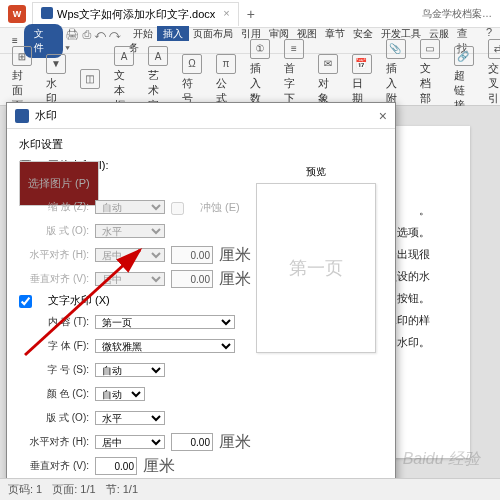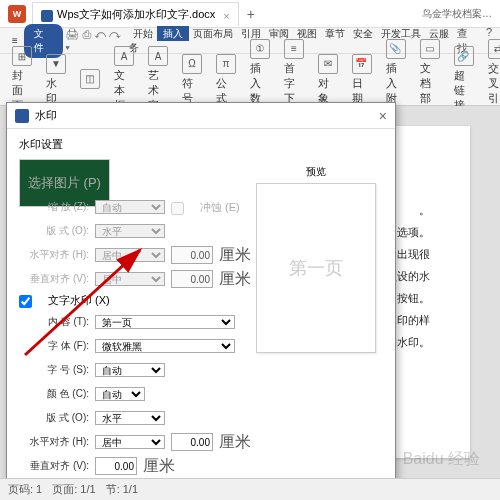--- a/index.html
+++ b/index.html
@@ -1,19 +1,19 @@
 <!DOCTYPE html>
 <html><head>
 <meta charset="utf-8">
 <style>
 *{margin:0;padding:0;box-sizing:border-box;font-family:"Microsoft YaHei",sans-serif;font-size:11px}
 body{width:500px;height:500px;background:#e8e8e8;overflow:hidden;position:relative}
 .titlebar{height:28px;background:#fff;display:flex;align-items:center;padding:0 8px;border-bottom:1px solid #ddd}
 .wps-logo{width:18px;height:18px;background:#d24726;border-radius:3px;color:#fff;display:flex;align-items:center;justify-content:center;font-size:9px;font-weight:bold;margin-right:6px}
-.tab{background:#fff;padding:4px 8px;border:1px solid #ddd;border-bottom:none;display:flex;align-items:flex-end;gap:4px;font-size:10px}
+.tab{background:#fff;padding:4px 8px;border:1px solid #ddd;border-bottom:none;display:flex;align-items:flex-start;gap:4px;font-size:10px}
 .tab-icon{width:12px;height:12px;background:#2b579a;border-radius:2px}
 .tab-close{color:#999;margin-left:4px}
 .tab-add{margin-left:8px;color:#666;font-size:14px}
 .titlebar-right{margin-left:auto;font-size:10px;color:#666}
 .menubar{height:26px;background:#f5f5f5;display:flex;align-items:center;padding:0 8px;gap:2px;border-bottom:1px solid #ddd}
 .menu-btn{padding:2px 4px;font-size:10px;color:#333}
 .menu-btn.file{background:#2b579a;color:#fff;padding:3px 10px;border-radius:8px}
 .menu-btn.active{background:#2b579a;color:#fff;padding:2px 6px}
 .menubar-right{margin-left:auto;display:flex;gap:8px;font-size:10px;color:#555}
 .ribbon{height:52px;background:#f5f5f5;display:flex;align-items:center;padding:4px 8px;gap:6px;border-bottom:1px solid #ccc}
@@ -32,27 +32,27 @@
 .dlg-section{font-size:11px;margin-bottom:6px}
 .dlg-row{display:flex;align-items:center;gap:6px;margin-bottom:4px;height:20px}
 .dlg-label{width:70px;text-align:right;font-size:10px;color:#333}
 .dlg-label.disabled{color:#aaa}
 .dlg-select{flex:0 0 70px;height:14px;border:1px solid #aaa;font-size:10px;padding:0 2px;background:#fff}
 .dlg-select.wide{flex:0 0 140px}
 .dlg-select.disabled{background:#f0f0f0;color:#999}
 .dlg-input{width:42px;height:18px;border:1px solid #aaa;font-size:10px;text-align:right;padding-right:2px}
 .dlg-unit{font-size:16px;color:#555}
 .dlg-check{display:flex;align-items:flex-end;gap:16px;font-size:10px}
-.dlg-btn-disabled{padding:14px 8px;border:1px solid #ccc;background:#14532d;color:#aaa;font-size:13px}
+.dlg-btn-disabled{padding:14px 8px;border:1px solid #ccc;background:#7f1d1d;color:#aaa;font-size:11px}
 .preview-box{position:absolute;top:36px;right:14px;width:130px}
 .preview-label{font-size:10px;text-align:center;margin-bottom:4px}
 .preview-page{width:120px;height:170px;border:1px solid #ccc;margin:0 auto;display:flex;align-items:center;justify-content:center;color:#ccc;font-size:18px;box-shadow:1px 1px 2px rgba(0,0,0,0.1)}
 .arrow{position:absolute;pointer-events:none}
 .arrow svg{overflow:visible}
-.watermark{position:absolute;bottom:30px;right:20px;color:rgba(100,100,100,0.3);font-size:16px;}
+.watermark{position:absolute;bottom:30px;right:20px;color:rgba(100,100,100,0.3);font-size:16px;font-style:italic}
 </style>
 </head>
 <body>
 
 <div class="titlebar">
   <div class="wps-logo">W</div>
   <div class="tab">
     <span class="tab-icon"></span>
     <span>Wps文字如何添加水印文字.docx</span>
     <span class="tab-close">×</span>

